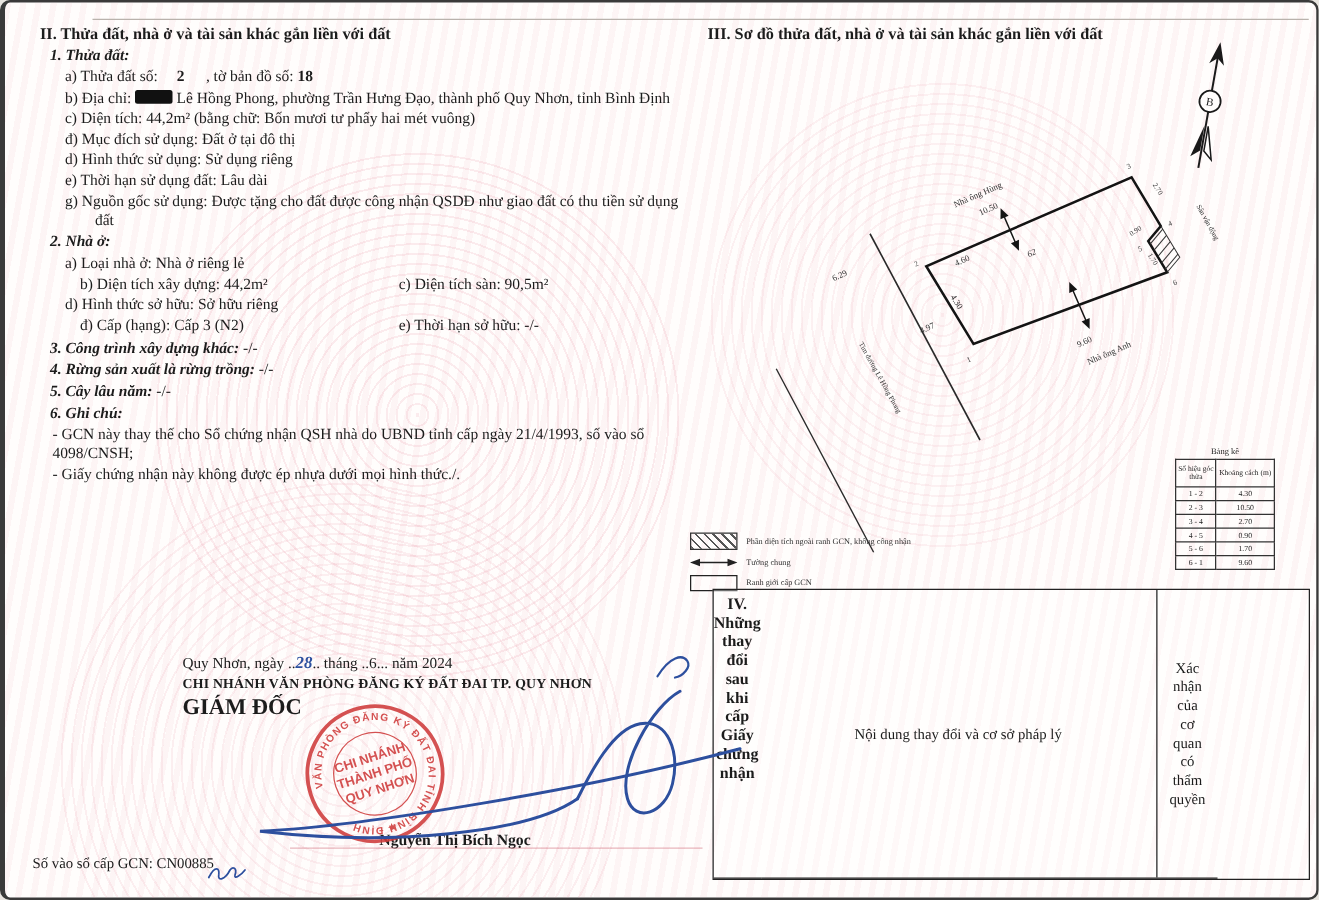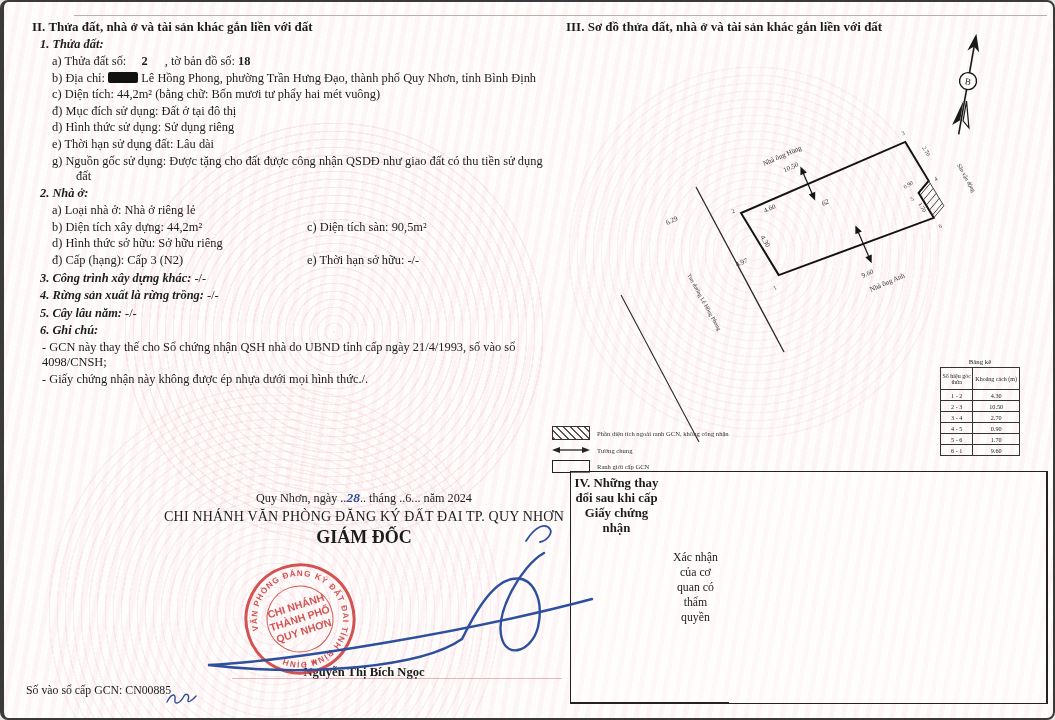--- a/index.html
+++ b/index.html
@@ -20,21 +20,21 @@
     background:repeating-radial-gradient(circle, rgba(231,140,158,0.16) 0 1.5px, rgba(255,255,255,0) 1.5px 8px);
     pointer-events:none;}
   .topline{position:absolute; left:70px; right:6px; top:13px; height:1px; background:#b9b2ac;}
 
   
   .sec2{position:absolute; left:28px; top:17px; width:515px; font-size:12.4px; line-height:1.22;}
   .sec2 .h{font-weight:bold; font-size:13px;}
   .sec2 .num{font-weight:bold; font-style:italic; margin:2.5px 0 1px 8px;}
   .sec2 .num .val{font-weight:normal; font-style:normal;}
   .line{margin-left:20px; padding-left:24px; text-indent:-24px; margin-top:1.5px;}
-  .cols2{display:flex; margin-left:20px; margin-top:1.5px;}
+  .cols2{display:flex; margin-left:32px; margin-top:1.5px;}
   .cols2 .c1{width:255px;}
   .note{margin-left:10px; margin-top:1.5px;}
   .redact{display:inline-block; width:30px; height:11px; background:#111; border-radius:2px; vertical-align:-1px;}
   .bold{font-weight:bold;}
 
   
   .sec3-title{position:absolute; left:562px; top:17px; font-weight:bold; font-size:13px;}
   .diagram-svg{position:absolute; left:555px; top:35px;}
   .north-svg{position:absolute; left:935px; top:30px;}
   .d-txt{font-size:7px; fill:#333; font-family:"Liberation Serif",serif;}
@@ -60,24 +60,24 @@
   .sec4{position:absolute; left:566px; top:469px; width:478px; height:233px;
     border:1.5px solid #222; box-sizing:border-box; display:flex; background:rgba(255,255,255,0.35);}
   .sec4 .title{text-align:center; font-weight:bold; font-size:12.8px; padding:4px 0 3px; border-bottom:1.5px solid #222;}
   .sec4 .hdr{display:flex; border-bottom:1.5px solid #222; font-size:11.8px;}
   .sec4 .hdr .c1{width:317px; border-right:1.5px solid #222; display:flex; align-items:center; justify-content:center; padding:8px 30px; box-sizing:border-box; text-align:center;}
   .sec4 .hdr .c2{flex:1; display:flex; align-items:center; justify-content:center; padding:6px 10px; text-align:center;}
   .sec4 .body{flex:1; display:flex;}
   .sec4 .body .c1{width:317px; border-right:1.5px solid #222;}
 
   
-  .signblock{position:absolute; left:142px; top:488px; width:436px; text-align:center;}
+  .signblock{position:absolute; left:142px; top:520px; width:436px; text-align:left;}
   .dateline{font-size:12.2px;}
   .hand{color:#2d4f9e; font-style:italic; font-weight:bold; font-size:13.5px;}
-  .org{font-weight:normal; font-size:14px; margin-top:3px; letter-spacing:0.2px;}
+  .org{font-weight:bold; font-size:11px; margin-top:3px; letter-spacing:0.2px;}
   .role{font-weight:bold; font-size:18px; margin-top:2px;}
   .signer{position:absolute; left:142px; top:663px; width:436px; text-align:center; font-weight:bold; font-size:12.6px;}
   .stamp-svg{position:absolute; left:224px; top:545px;}
   .sig-svg{position:absolute; left:168px; top:533px;}
   .penmark-svg{position:absolute; left:518px; top:519px;}
 
   .footer{position:absolute; left:22px; top:681px; font-size:11.8px;}
   .footmark-svg{position:absolute; left:160px; top:686px;}
   .redline{position:absolute; left:228px; top:676px; width:330px; height:1px; background:rgba(203,96,110,0.45);}
 </style>
@@ -251,20 +251,21 @@
             <td>6 - 1</td>
             <td>9.60</td>
           </tr>
       </tbody>
     </table>
   </div>
 
   <div class="sec4">
     <div class="title">IV. Những thay đổi sau khi cấp Giấy chứng nhận</div>
     <div class="hdr">
+      <div class="c1">Nội dung thay đổi và cơ sở pháp lý</div>
       <div class="c2">Xác nhận của cơ quan có thẩm quyền</div>
     </div>
     <div class="body">
       <div class="c1"></div>
     </div>
   </div>
 
   <div class="signblock">
     <div class="dateline">
       <span>Quy Nhơn, ngày ..</span><span class="hand">28</span><span>.. tháng ..6... năm 2024</span>

